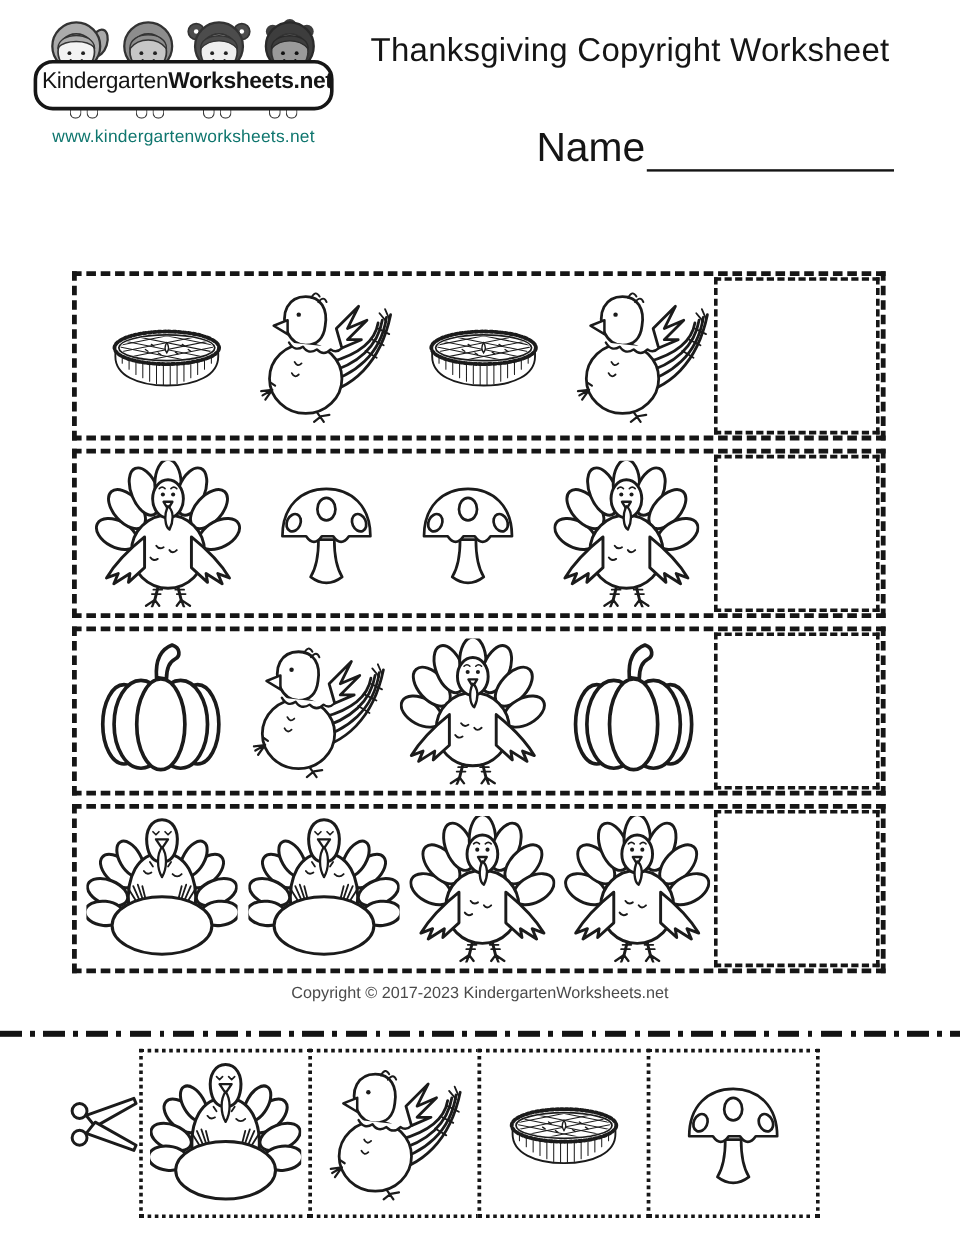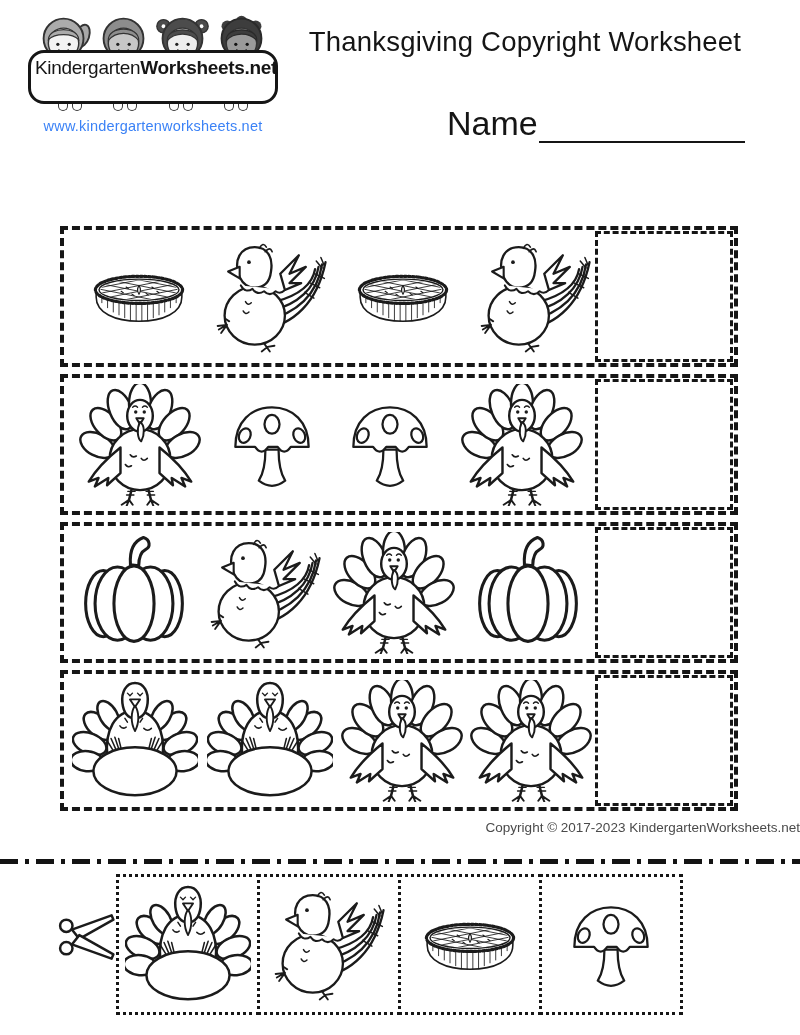--- a/index.html
+++ b/index.html
@@ -7,26 +7,26 @@
   .page{position:relative;width:800px;height:1035px;background:#fff;overflow:hidden;
         font-family:"Liberation Sans",sans-serif;color:#151515;}
   svg{display:block;}
   .defs{position:absolute;width:0;height:0;overflow:hidden;}
 
   
   .logo{position:absolute;left:28px;top:12px;width:250px;}
   .kids{display:flex;justify-content:space-between;padding:0 8px;margin-bottom:-19px;position:relative;z-index:0;}
   .kid{width:57px;height:57px;}
   .sign{position:relative;z-index:1;background:#fff;border:3px solid #161616;border-radius:16px;
-        padding:4px 4px 22px;text-align:center;font-size:19px;white-space:nowrap;letter-spacing:-0.3px;}
+        padding:4px 4px 10px;text-align:center;font-size:19px;white-space:nowrap;letter-spacing:-0.3px;}
   .sign .b2{font-weight:bold;}
   .hands{display:flex;justify-content:space-between;padding:0 30px;margin-top:-1px;}
   .hand-pair{display:flex;gap:4px;}
   .hand{width:8px;height:7px;border:1.6px solid #3a3a3a;border-top:none;border-radius:0 0 5px 5px;background:#fff;}
-  .logo-url{margin-top:7px;text-align:center;font-size:14.5px;color:#3b82f6;letter-spacing:0.2px;}
+  .logo-url{margin-top:7px;text-align:center;font-size:14.5px;color:#0f766e;letter-spacing:0.2px;}
 
   
   .title{position:absolute;left:282px;top:26px;width:486px;margin:0;text-align:center;
          font-size:27.5px;font-weight:400;letter-spacing:0.2px;}
   .name-row{position:absolute;left:447px;top:104px;width:298px;display:flex;align-items:flex-end;font-size:34px;}
   .name-line{flex:1;border-bottom:2.5px solid #151515;height:28px;margin-left:1px;}
 
   .instructions{position:absolute;left:104px;top:149px;width:610px;font-size:20px;line-height:33px;}
 
   
@@ -40,21 +40,21 @@
 
   .icon-cell{display:flex;align-items:center;justify-content:center;}
   .icon-pie svg{width:138px;height:100px;}
   .icon-turkey-running svg{width:116px;height:122px;}
   .icon-turkey-standing svg{width:122px;height:124px;}
   .icon-turkey-sitting svg{width:128px;height:126px;}
   .icon-mushroom svg{width:94px;height:100px;}
   .icon-pumpkin svg{width:124px;height:118px;}
 
   
-  .footer{position:absolute;left:0;top:819px;width:800px;text-align:right;
+  .footer{position:absolute;left:0;top:819px;width:800px;text-align:center;
           font-size:13.5px;line-height:17.5px;color:#4a4a4a;}
   .divider{position:absolute;left:0;top:859px;width:800px;height:5px;
            background:repeating-linear-gradient(90deg,#131313 0 18px,transparent 18px 25px,#131313 25px 29px,transparent 29px 36px);}
   .scissors{position:absolute;left:57px;top:906px;width:62px;height:62px;}
   .cut-strip{position:absolute;left:116px;top:874px;display:flex;}
   .cut-box{width:144px;height:141px;border:3px dotted #161616;box-sizing:border-box;background:#fff;
            display:flex;align-items:center;justify-content:center;}
   .cut-box + .cut-box{margin-left:-3px;}
 </style>
 </head>

